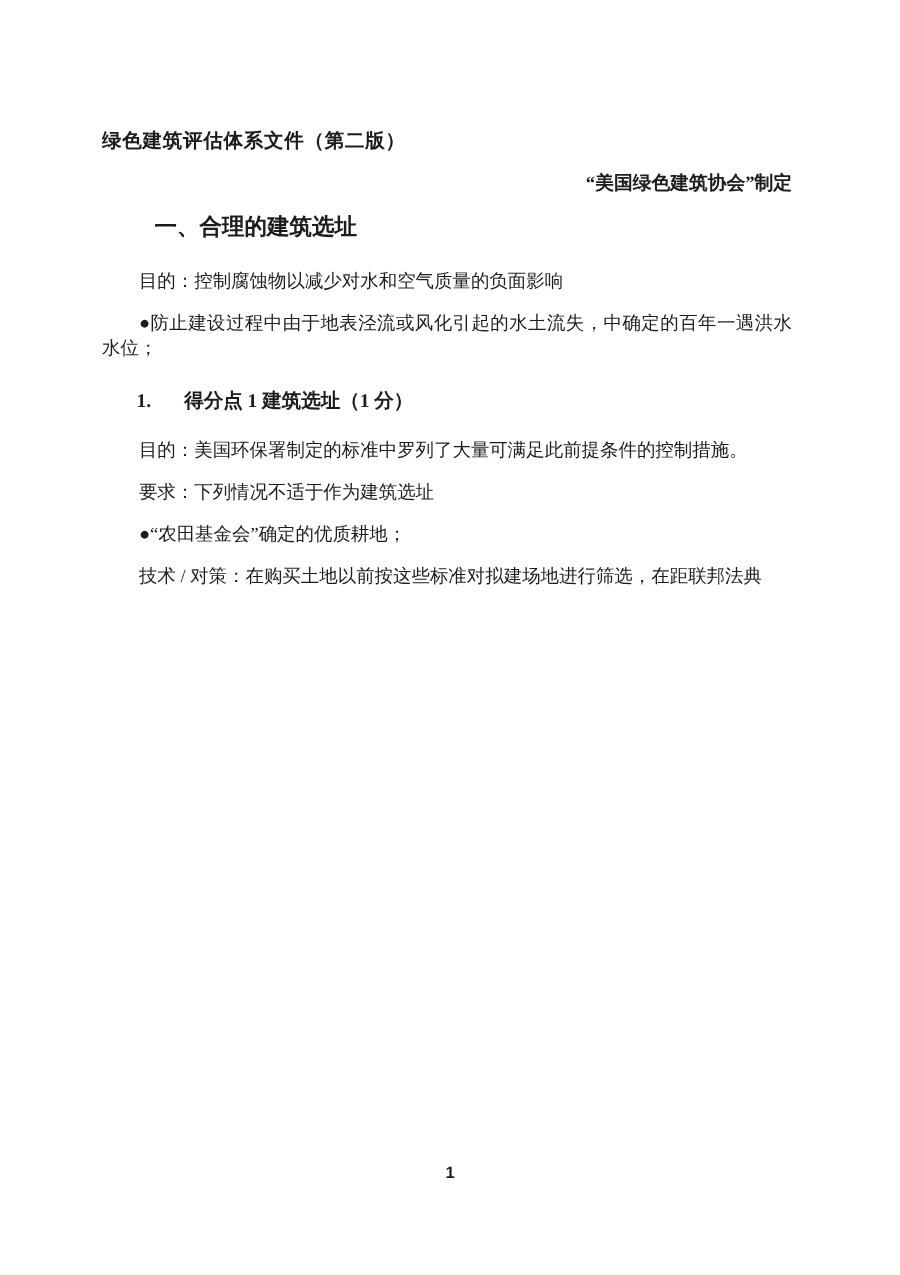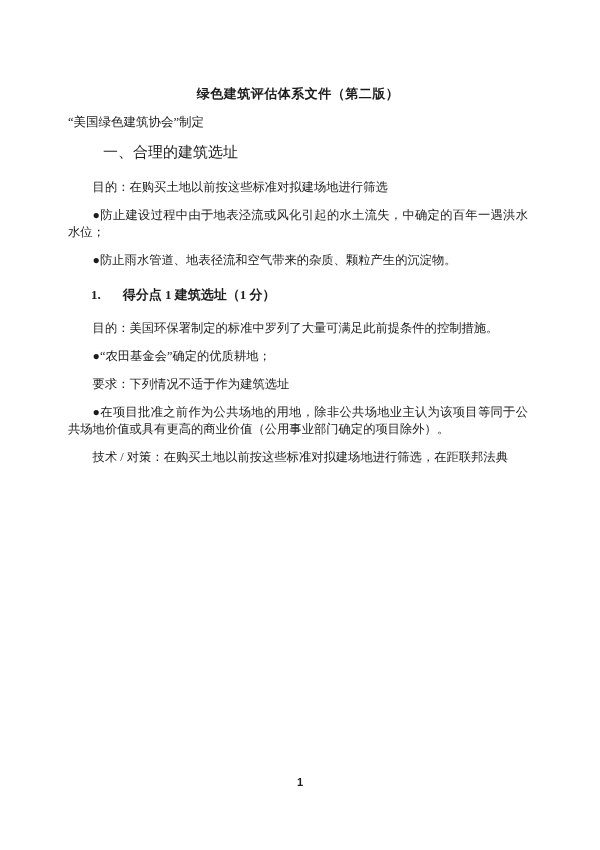--- a/index.html
+++ b/index.html
@@ -13,37 +13,37 @@
     height: 850px;
     margin: 0 auto;
     background: #ffffff;
     color: #1c1c1c;
     font-family: "Liberation Serif", "DejaVu Serif", serif;
     overflow: hidden;
     box-sizing: border-box;
     padding: 86px 72px 0 68px;
   }
   .doc-title {
-    text-align: center;
+    text-align: left;
     font-size: 13px;
     font-weight: bold;
     line-height: 16px;
     margin: 0 0 13px 0;
     letter-spacing: 0.5px;
   }
   .doc-subtitle {
-    text-align: left;
+    text-align: right;
     font-size: 12.5px;
-    font-weight: normal;
+    font-weight: bold;
     line-height: 15px;
     margin: 0 0 13px 0;
   }
   .section-heading {
     font-size: 15px;
-    font-weight: normal;
+    font-weight: bold;
     line-height: 18px;
     margin: 0 0 18px 35px;
   }
   .subsection-heading {
     font-size: 13px;
     font-weight: bold;
     line-height: 20px;
     margin: 16px 0 15px 23px;
   }
   .subsection-heading .num {
@@ -73,40 +73,38 @@
 
 <div class="page">
 
   <div class="doc-title">绿色建筑评估体系文件（第二版）</div>
 
   <div class="doc-subtitle">“美国绿色建筑协会”制定</div>
 
   <div class="section-heading">一、合理的建筑选址</div>
 
 
-  <p class="body-para">目的：在购买土地以前按这些标准对拟建场地进行筛选</p>
+  <p class="body-para">目的：控制腐蚀物以减少对水和空气质量的负面影响</p>
 
 
   <p class="body-para">●防止建设过程中由于地表泾流或风化引起的水土流失，中确定的百年一遇洪水水位；</p>
 
-  <p class="body-para">●防止雨水管道、地表径流和空气带来的杂质、颗粒产生的沉淀物。</p>
 
 
   <div class="subsection-heading">
     <span class="num">1.</span><span>得分点 1 建筑选址（1 分）</span>
   </div>
 
   <p class="body-para">目的：美国环保署制定的标准中罗列了大量可满足此前提条件的控制措施。</p>
 
+  <p class="body-para">要求：下列情况不适于作为建筑选址</p>
+
   <p class="body-para">●“农田基金会”确定的优质耕地；</p>
-
-  <p class="body-para">要求：下列情况不适于作为建筑选址</p>
 
 
 
 
-  <p class="body-para">●在项目批准之前作为公共场地的用地，除非公共场地业主认为该项目等同于公共场地价值或具有更高的商业价值（公用事业部门确定的项目除外）。</p>
 
   <p class="body-para">技术 / 对策：在购买土地以前按这些标准对拟建场地进行筛选，在距联邦法典</p>
 
   <div class="page-number">1</div>
 
 </div>
 
 </body></html>

